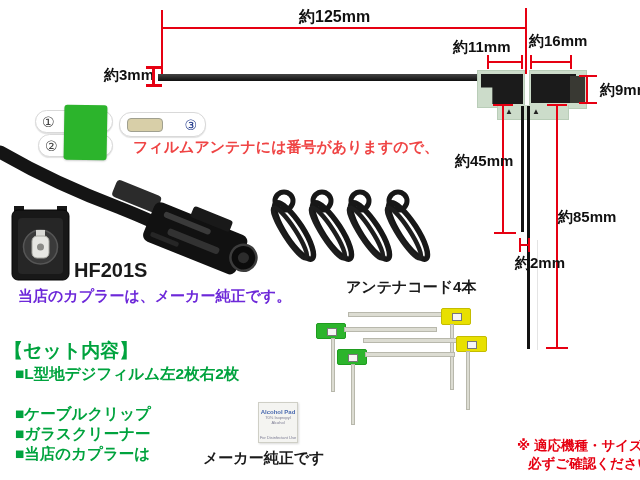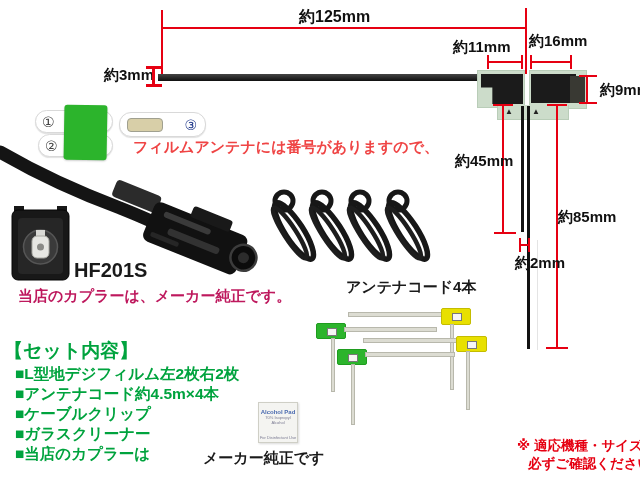--- a/index.html
+++ b/index.html
@@ -2,21 +2,21 @@
 <html><head>
 <meta charset="utf-8">
 <style>
   html,body{margin:0;padding:0;background:#fff;}
   #canvas{position:relative;width:640px;height:480px;background:#ffffff;overflow:hidden;
           font-family:"Liberation Sans","DejaVu Sans",sans-serif;}
   .abs{position:absolute;}
   .redline{position:absolute;background:#e60012;}
   .dim{position:absolute;color:#111;font-weight:700;font-size:15px;white-space:nowrap;}
   .redtxt{position:absolute;color:#ef4444;font-weight:700;font-size:15px;white-space:nowrap;}
-  .bluetxt{position:absolute;color:#be185d;font-weight:700;font-size:15px;white-space:nowrap;}
+  .bluetxt{position:absolute;color:#6d28d9;font-weight:700;font-size:15px;white-space:nowrap;}
   .greentxt{position:absolute;color:#00a33e;font-weight:700;white-space:nowrap;}
   .blacklabel{position:absolute;color:#1a1a1a;font-weight:700;white-space:nowrap;}
   .bar{position:absolute;background:linear-gradient(#454545,#101010);}
   .backing{position:absolute;background:#ccdcca;border:1px solid #b9cdb8;box-sizing:border-box;}
   .patch{position:absolute;background:#1b1b1b;}
   .elem{position:absolute;background:#121212;}
   .pill{position:absolute;background:#fff;border:1px solid #d9d9d9;border-radius:12px;
         box-shadow:0 1px 1px rgba(0,0,0,.12);box-sizing:border-box;}
   .circnum{position:absolute;font-size:14px;font-weight:400;color:#444;line-height:1;}
   .filmbar{position:absolute;background:#dcdcd2;border:1px solid #b8b8ac;box-sizing:border-box;}
@@ -144,21 +144,20 @@
     <g transform="translate(114,0)">
       <circle cx="22" cy="15" r="9" fill="none" stroke="#171717" stroke-width="5"></circle>
       <ellipse cx="32" cy="45" rx="33" ry="9" transform="rotate(57 32 45)" fill="none" stroke="#171717" stroke-width="5.5"></ellipse>
       <ellipse cx="28" cy="47" rx="30" ry="6" transform="rotate(57 28 47)" fill="none" stroke="#1d1d1d" stroke-width="4.5"></ellipse>
     </g>
   </svg>
   <div class="blacklabel" style="left:346px;top:278px;font-size:15px;text-align:right;">アンテナコード4本</div>
 
   <div class="greentxt" style="left:4px;top:338px;font-size:19px;">【セット内容】</div>
   <div class="greentxt" style="left:15px;top:364px;font-size:15.5px;">■L型地デジフィルム左2枚右2枚</div>
-  <div class="greentxt" style="left:15px;top:384px;font-size:15.5px;">■アンテナコード約4.5m×4本</div>
   <div class="greentxt" style="left:15px;top:404px;font-size:15.5px;">■ケーブルクリップ</div>
   <div class="greentxt" style="left:15px;top:424px;font-size:15.5px;">■ガラスクリーナー</div>
   <div class="greentxt" style="left:15px;top:444px;font-size:15.5px;">■当店のカプラーは</div>
 
   <div class="filmbar" style="left:348px;top:312px;width:95px;height:5px;"></div>
   <div class="filmtab" style="left:441px;top:308px;width:30px;height:17px;background:#e8e000;border:1px solid #c4bc00;">
       <span class="tabinner"></span>
     </div>
   <div class="filmbar" style="left:450px;top:324px;width:4px;height:66px;"></div>
 

